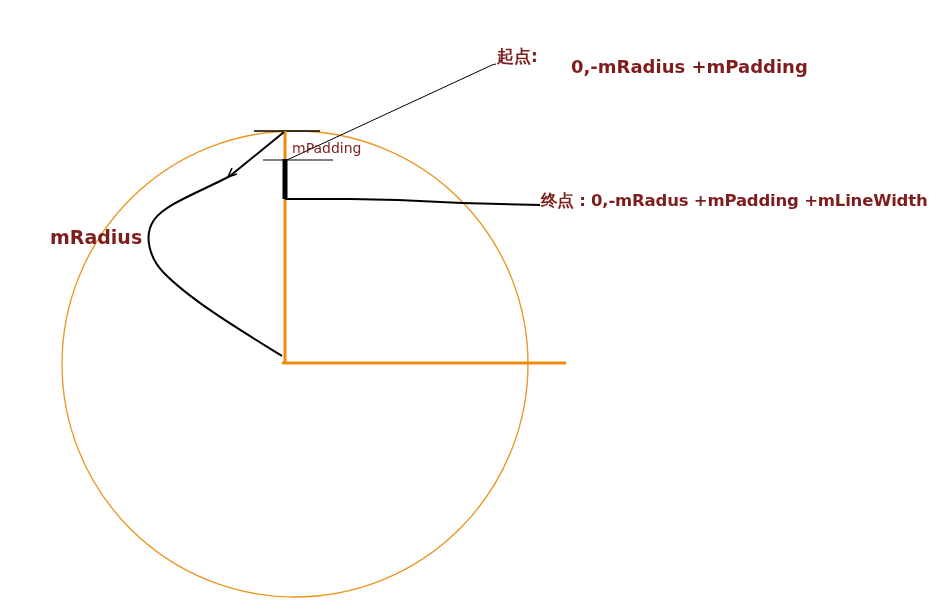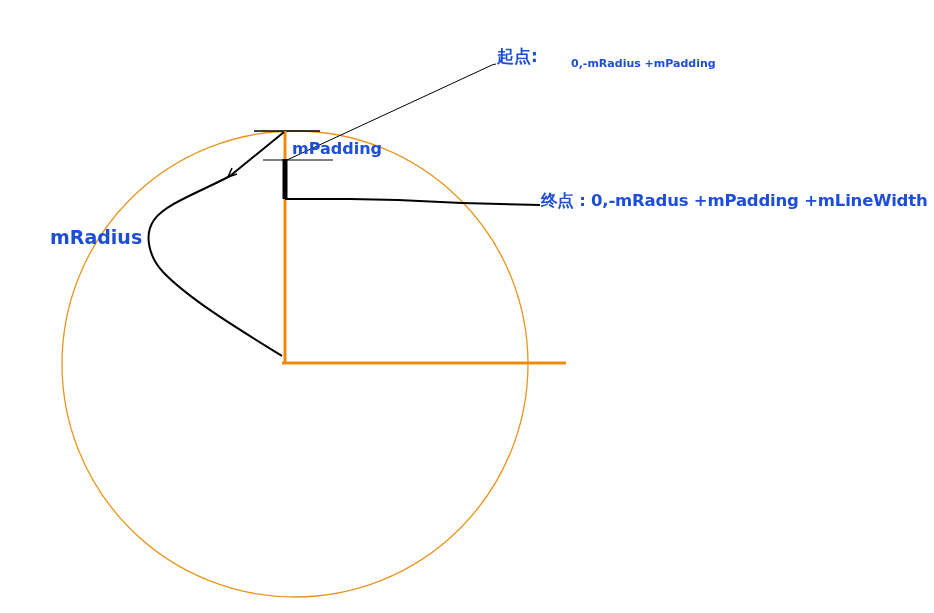--- a/index.html
+++ b/index.html
@@ -14,55 +14,55 @@
       overflow: hidden;
       font-family: "DejaVu Sans", "Liberation Sans", sans-serif;
     }
     #canvas {
       position: absolute;
       left: 0;
       top: 0;
     }
     .label {
       position: absolute;
-      color: #1d4ed8;
+      color: #7f1d1d;
       white-space: nowrap;
       line-height: 1;
     }
     #lbl-start-cn {
       left: 497px;
       top: 48px;
       font-size: 17px;
       font-weight: bold;
     }
     #lbl-start-val {
       left: 571px;
       top: 58px;
-      font-size: 11px;
+      font-size: 18px;
       font-weight: bold;
     }
     #lbl-end {
       left: 541px;
       top: 193px;
       font-size: 16.5px;
       font-weight: bold;
       letter-spacing: -0.2px;
       text-align: center;
     }
     #lbl-radius {
       left: 50px;
       top: 228px;
       font-size: 19px;
       font-weight: bold;
     }
     #lbl-padding {
       left: 292px;
       top: 141px;
-      font-size: 16px;
-      font-weight: bold;
+      font-size: 14px;
+      font-weight: normal;
     }
   </style>
 </head>
 <body>
 
 <svg id="canvas" width="934" height="613" viewBox="0 0 934 613" xmlns="http://www.w3.org/2000/svg">
 
   <circle cx="295" cy="364" r="233" fill="none" stroke="#e8961e" stroke-width="1.3"></circle>
 
   <line x1="254" y1="131" x2="320" y2="131" stroke="#000" stroke-width="1.3"></line>

